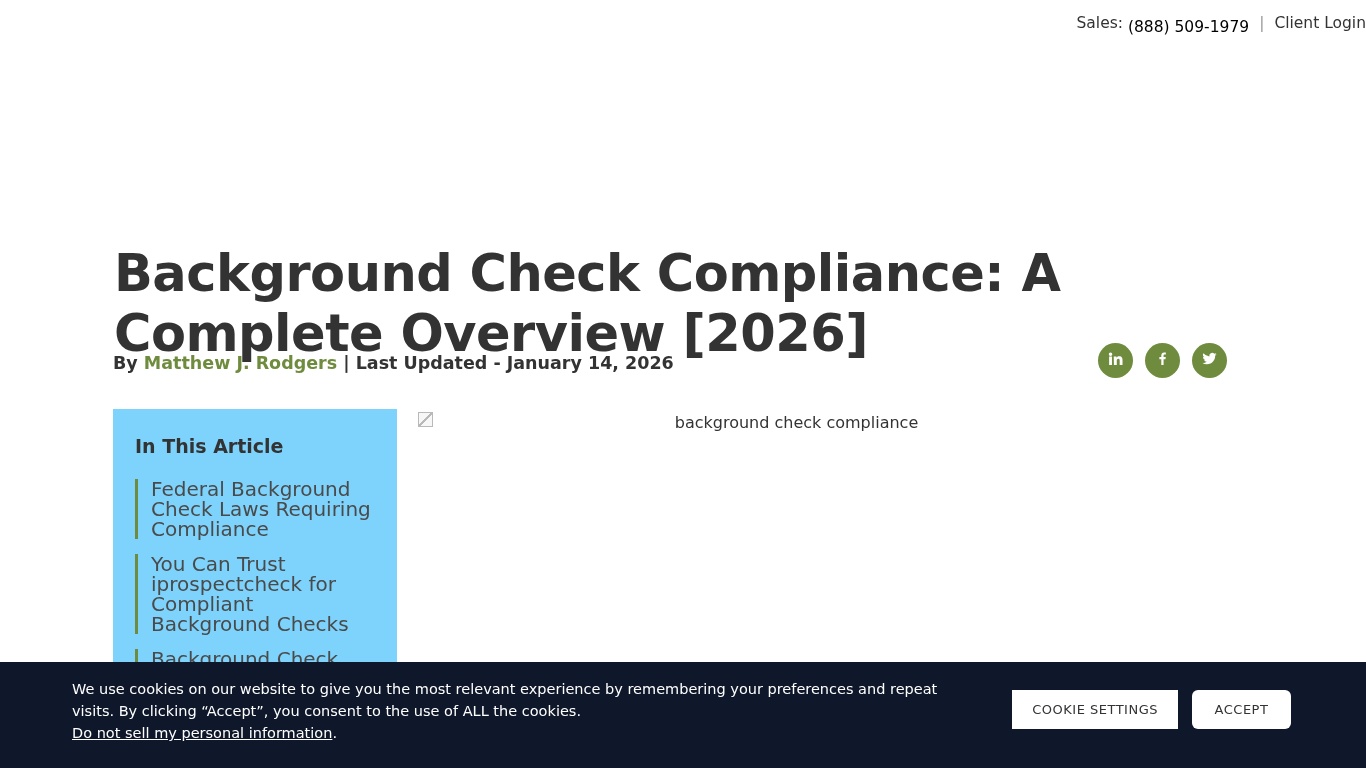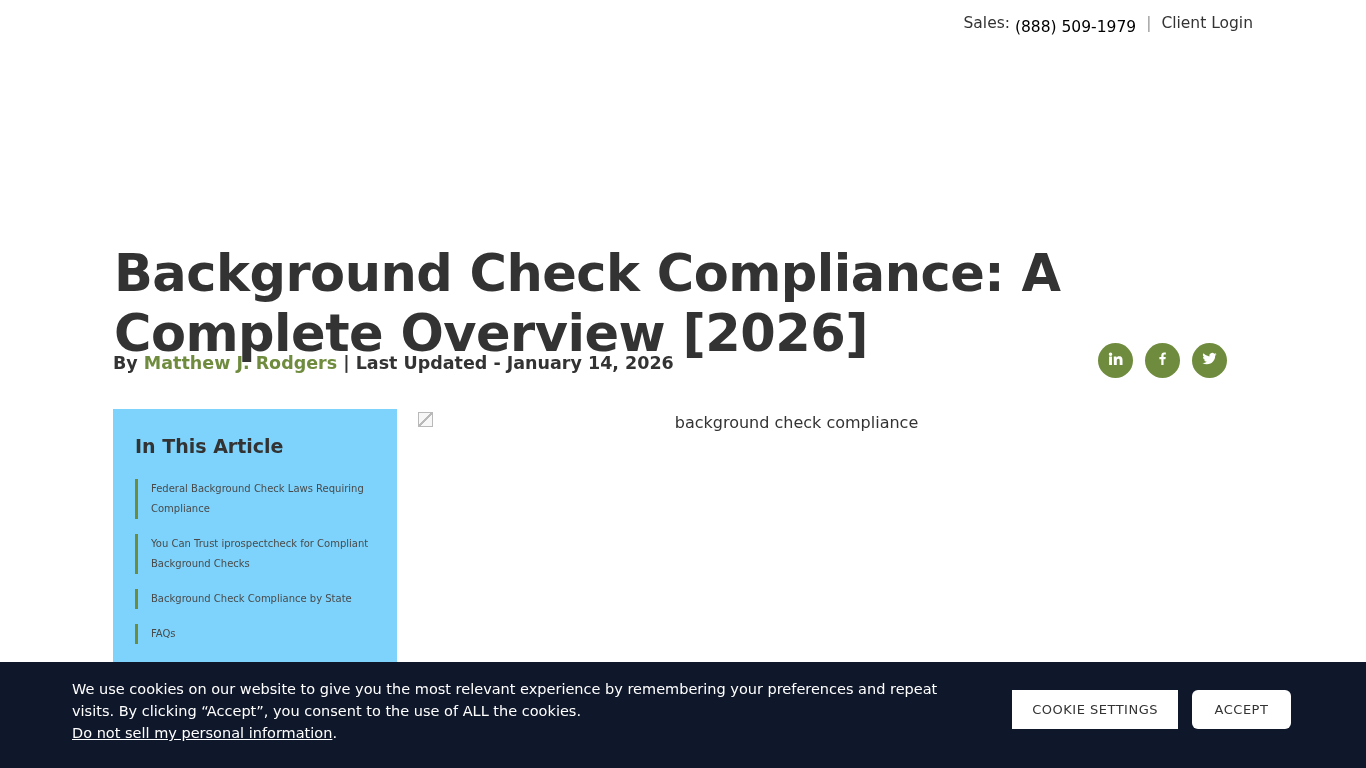--- a/index.html
+++ b/index.html
@@ -21,21 +21,20 @@
   }
 
   
   .topbar {
     position: absolute;
     top: 0; left: 0; right: 0;
     height: 46px;
     display: flex;
     justify-content: flex-end;
     align-items: center;
-    padding-right: 113px;
     font-size: 15.5px;
     color: #333333;
   }
   .topbar .sales-label { color: #333333; }
   .topbar .sales-phone { color: #000000; margin-top: 8px; }
   .topbar .divider {
     margin: 0 10px;
     color: #999999;
   }
   .topbar a {
@@ -168,21 +167,21 @@
   }
   .toc li {
     border-left: 3px solid #6f8c3e;
     padding: 0 0 0 13px;
     margin-bottom: 15px;
   }
   .toc li:last-child { margin-bottom: 0; }
   .toc a {
     color: #4a4a4a;
     text-decoration: none;
-    font-size: 10px;
+    font-size: 20px;
     line-height: 20px;
     display: block;
   }
 
   
   .hero-img {
     position: absolute;
     left: 418px;
     top: 409px;
     width: 733px;

